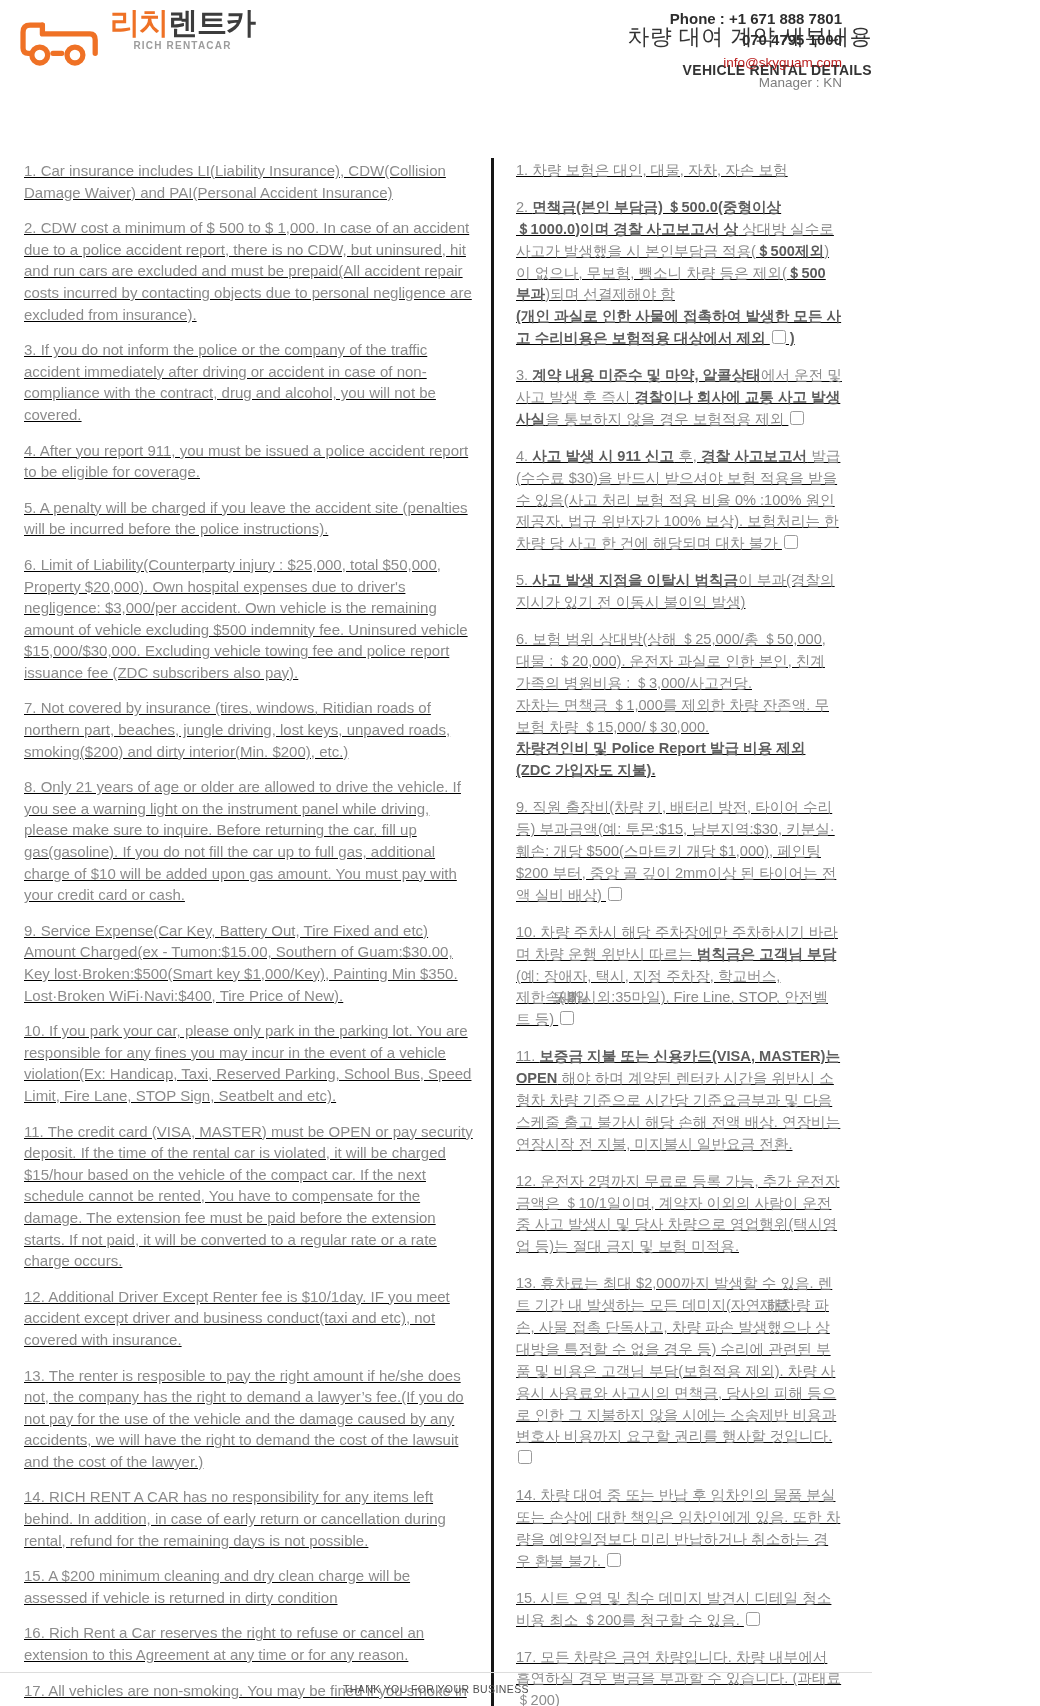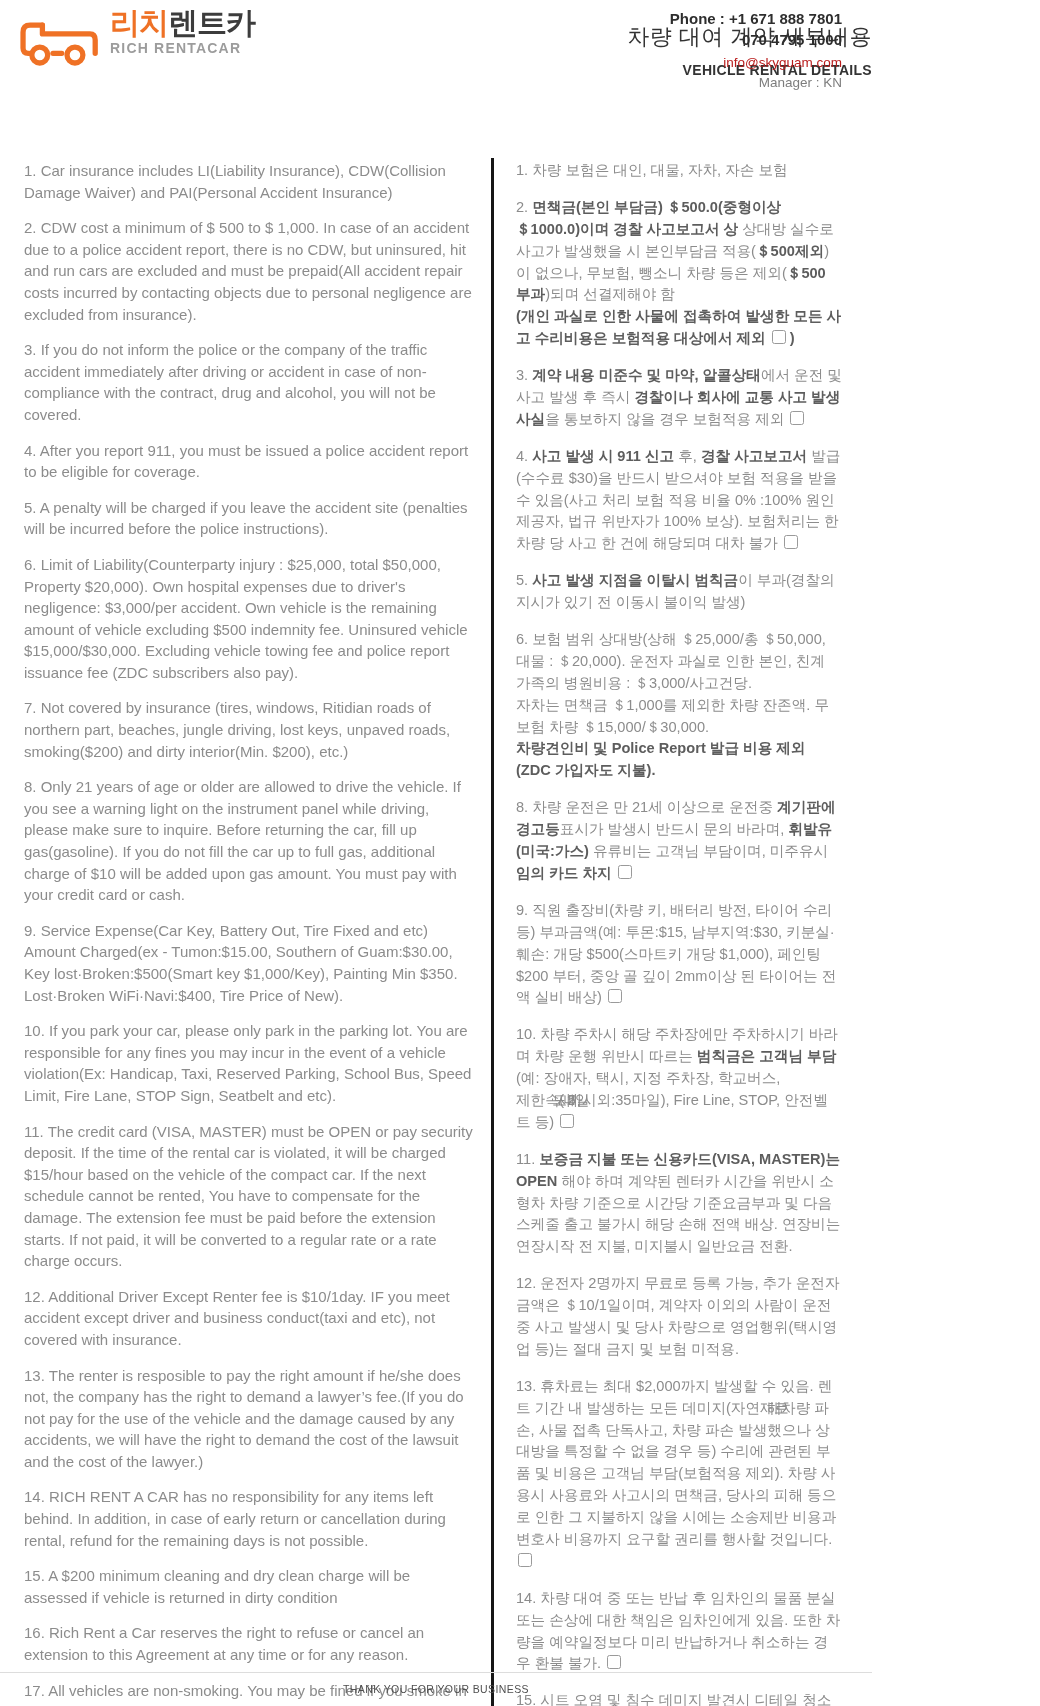--- a/index.html
+++ b/index.html
@@ -1,27 +1,27 @@
 <!DOCTYPE html>
 <html style="--orange: #EF7125; --brand-dark: #3C3C3C; --sigbox: #E9F1FB; --divider: #161616; --gray: #8C8C8C;"><head>
 <meta charset="utf-8">
 <style>
   html,body{margin:0;padding:0;background:#fff;}
   .page{position:relative;width:872px;height:1706px;background:#fff;overflow:hidden;
-        font-family:"Liberation Sans","DejaVu Sans",sans-serif;}
+        font-family:"Liberation Sans","DejaVu Sans",sans-serif;text-decoration:underline;}
 
   
   header{position:relative;height:112px;}
   .logo{position:absolute;left:16px;top:8px;display:flex;align-items:flex-start;gap:6px;}
   .logo svg{display:block;margin-top:6px;}
   .car-stroke{stroke:var(--orange,#EF7125);fill:none;stroke-width:6;stroke-linecap:round;stroke-linejoin:round;}
   .logo-line1{font-size:30px;font-weight:800;line-height:30px;letter-spacing:-1px;}
   .lg-orange{color:var(--orange,#EF7125);}
   .lg-dark{color:var(--brand-dark,#3C3C3C);}
-  .lg-sub{font-size:14px;font-weight:700;color:#9c9c9c;letter-spacing:1.2px;text-align:left;margin-top:2px;}
+  .lg-sub{font-size:10px;font-weight:700;color:#9c9c9c;letter-spacing:1.2px;text-align:center;margin-top:2px;}
   .titles{position:absolute;left:0;right:0;top:22px;text-align:right;}
   .title-kr{font-size:22px;color:#333;font-weight:500;letter-spacing:.5px;}
   .title-en{font-size:14px;color:#333;font-weight:700;margin-top:10px;letter-spacing:.3px;}
   .contact{position:absolute;right:30px;top:8px;text-align:right;}
   .c-strong{font-size:15px;font-weight:700;color:#2e2e2e;line-height:21px;}
   .c-norm{font-size:13.5px;color:#b91c1c;line-height:20px;margin-top:3px;}
   .c-dim{font-size:13.5px;color:#7d7d7d;line-height:20px;}
 
   
   .main{display:flex;align-items:stretch;margin-top:46px;}
@@ -101,21 +101,20 @@
       </section>
     <div class="divider"></div>
     <section class="col-right">
       <div id="right-terms">
           <p class="term"><span>1. 차량 보험은 대인, 대물, 자차, 자손 보험</span></p>
           <p class="term"><span>2. </span><span class="b">면책금(본인 부담금) ＄500.0(중형이상 ＄1000.0)이며 경찰 사고보고서 상</span><span> 상대방 실수로 사고가 발생했을 시 본인부담금 적용(</span><span class="b">＄500제외</span><span>)이 없으나, 무보험, 뺑소니 차량 등은 제외(</span><span class="b">＄500 부과</span><span>)되며 선결제해야 함</span><br><span class="b">(개인 과실로 인한 사물에 접촉하여 발생한 모든 사고 수리비용은 보험적용 대상에서 제외 </span><span class="cb"></span><span class="b"> )</span></p>
           <p class="term"><span>3. </span><span class="b">계약 내용 미준수 및 마약, 알콜상태</span><span>에서 운전 및 사고 발생 후 즉시 </span><span class="b">경찰이나 회사에 교통 사고 발생 사실</span><span>을 통보하지 않을 경우 보험적용 제외 </span><span class="cb"></span></p>
           <p class="term"><span>4. </span><span class="b">사고 발생 시 911 신고</span><span> 후, </span><span class="b">경찰 사고보고서</span><span> 발급(수수료 $30)을 반드시 받으셔야 보험 적용을 받을 수 있음(사고 처리 보험 적용 비율 0% :100% 원인제공자, 법규 위반자가 100% 보상). 보험처리는 한 차량 당 사고 한 건에 해당되며 대차 불가 </span><span class="cb"></span></p>
           <p class="term"><span>5. </span><span class="b">사고 발생 지점을 이탈시 범칙금</span><span>이 부과(경찰의 지시가 있기 전 이동시 불이익 발생)</span></p>
           <p class="term"><span>6. 보험 범위 상대방(상해 ＄25,000/총 ＄50,000, 대물 : ＄20,000). 운전자 과실로 인한 본인, 친계 가족의 병원비용 : ＄3,000/사고건당.</span><br><span>자차는 면책금 ＄1,000를 제외한 차량 잔존액. 무보험 차량 ＄15,000/＄30,000.</span><br><span class="b">차량견인비 및 Police Report 발급 비용 제외</span><br><span class="b">(ZDC 가입자도 지불).</span></p>
-          <p class="term"><span>8. 차량 운전은 만 21세 이상으로 운전중 </span><span class="b">계기판에 경고등</span><span>표시가 발생시 반드시 문의 바라며, </span><span class="b">휘발유(미국:가스)</span><span> 유류비는 고객님 부담이며, 미주유시 </span><span class="b">임의 카드 차지 </span><span class="cb"></span></p>
           <p class="term"><span>9. 직원 출장비(차량 키, 배터리 방전, 타이어 수리등) 부과금액(예: 투몬:$15, 남부지역:$30, 키분실·훼손: 개당 $500(스마트키 개당 $1,000), 페인팅 $200 부터, 중앙 골 깊이 2mm이상 된 타이어는 전액 실비 배상) </span><span class="cb"></span></p>
           <p class="term"><span>10. 차량 주차시 해당 주차장에만 주차하시기 바라며 차량 운행 위반시 따르는 </span><span class="b">범칙금은 고객님 부담</span><span> (예: 장애자, 택시, 지정 주차장, 학교버스,</span><br><span>제한</span><span class="ov">속도(시내:25마일</span><span>시외:35마일), Fire Line, STOP, 안전벨트 등) </span><span class="cb"></span></p>
           <p class="term"><span>11. </span><span class="b">보증금 지불 또는 신용카드(VISA, MASTER)는 OPEN</span><span> 해야 하며 계약된 렌터카 시간을 위반시 소형차 차량 기준으로 시간당 기준요금부과 및 다음 스케줄 출고 불가시 해당 손해 전액 배상. 연장비는 연장시작 전 지불, 미지불시 일반요금 전환.</span></p>
           <p class="term"><span>12. 운전자 2명까지 무료로 등록 가능, 추가 운전자 금액은 ＄10/1일이며, 계약자 이외의 사람이 운전중 사고 발생시 및 당사 차량으로 영업행위(택시영업 등)는 절대 금지 및 보험 미적용.</span></p>
           <p class="term"><span>13. 휴차료는 최대 $2,000까지 발생할 수 있음. 렌트 기간 내 발생하는 모든 데미지(자연</span><span class="ov">재해로</span><span>차량 파손, 사물 접촉 단독사고, 차량 파손 발생했으나 상대방을 특정할 수 없을 경우 등) 수리에 관련된 부품 및 비용은 고객님 부담(보험적용 제외). 차량 사용시 사용료와 사고시의 면책금, 당사의 피해 등으로 인한 그 지불하지 않을 시에는 소송제반 비용과 변호사 비용까지 요구할 권리를 행사할 것입니다. </span><span class="cb"></span></p>
           <p class="term"><span>14. 차량 대여 중 또는 반납 후 임차인의 물품 분실 또는 손상에 대한 책임은 임차인에게 있음. 또한 차량을 예약일정보다 미리 반납하거나 취소하는 경우 환불 불가. </span><span class="cb"></span></p>
           <p class="term"><span>15. 시트 오염 및 침수 데미지 발견시 디테일 청소 비용 최소 ＄200를 청구할 수 있음. </span><span class="cb"></span></p>
           <p class="term"><span>17. 모든 차량은 금연 차량입니다. 차량 내부에서 흡연하실 경우 벌금을 부과할 수 있습니다. (과태료 ＄200)</span></p>
         </div>
 

